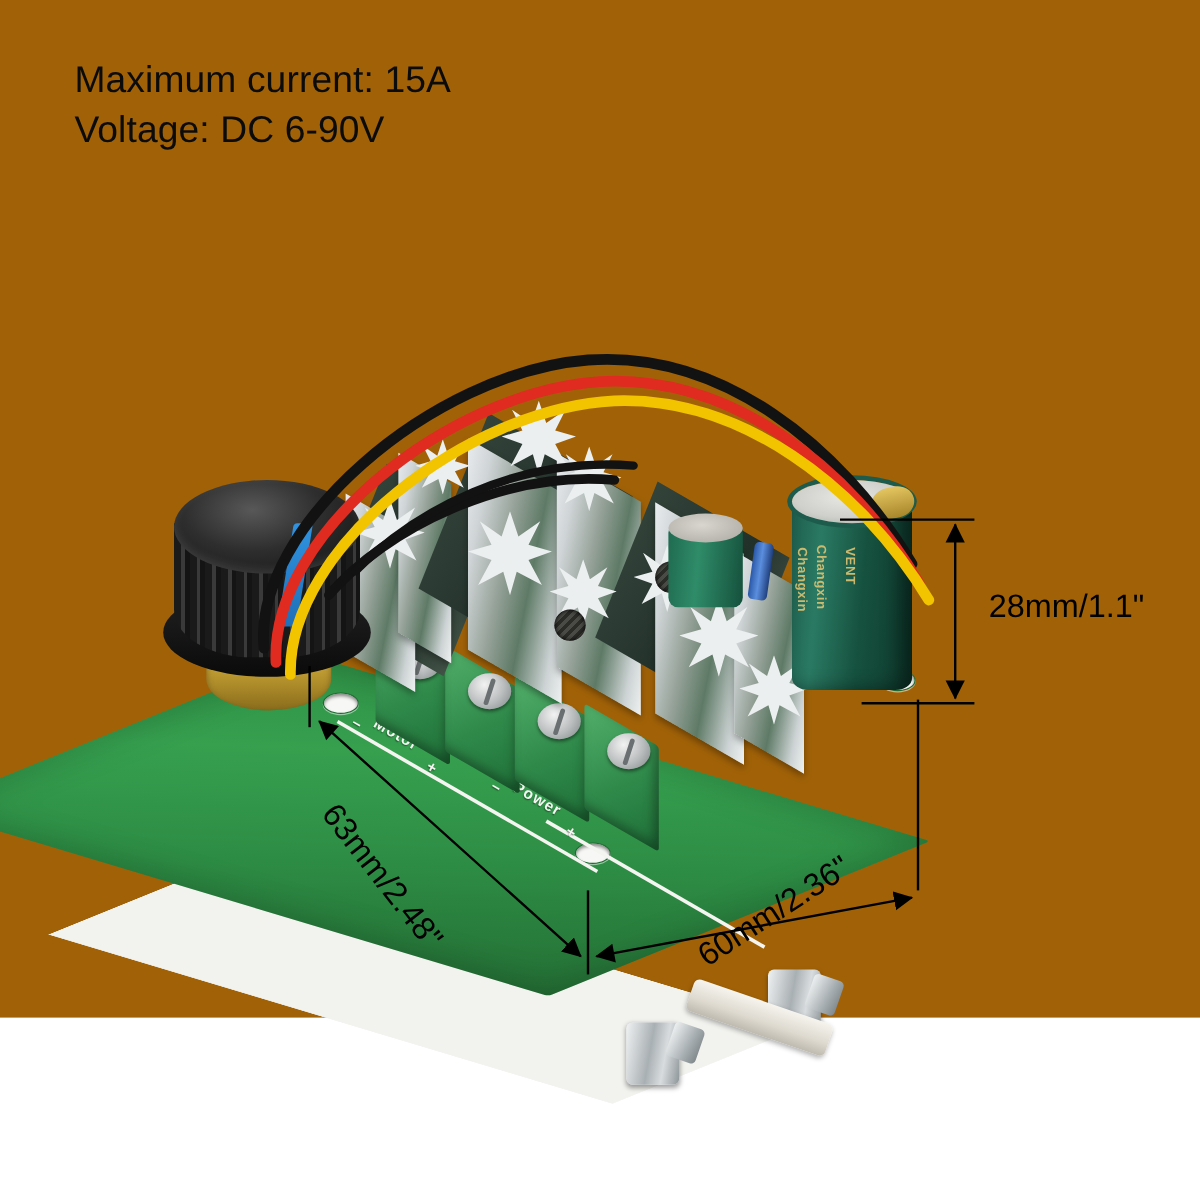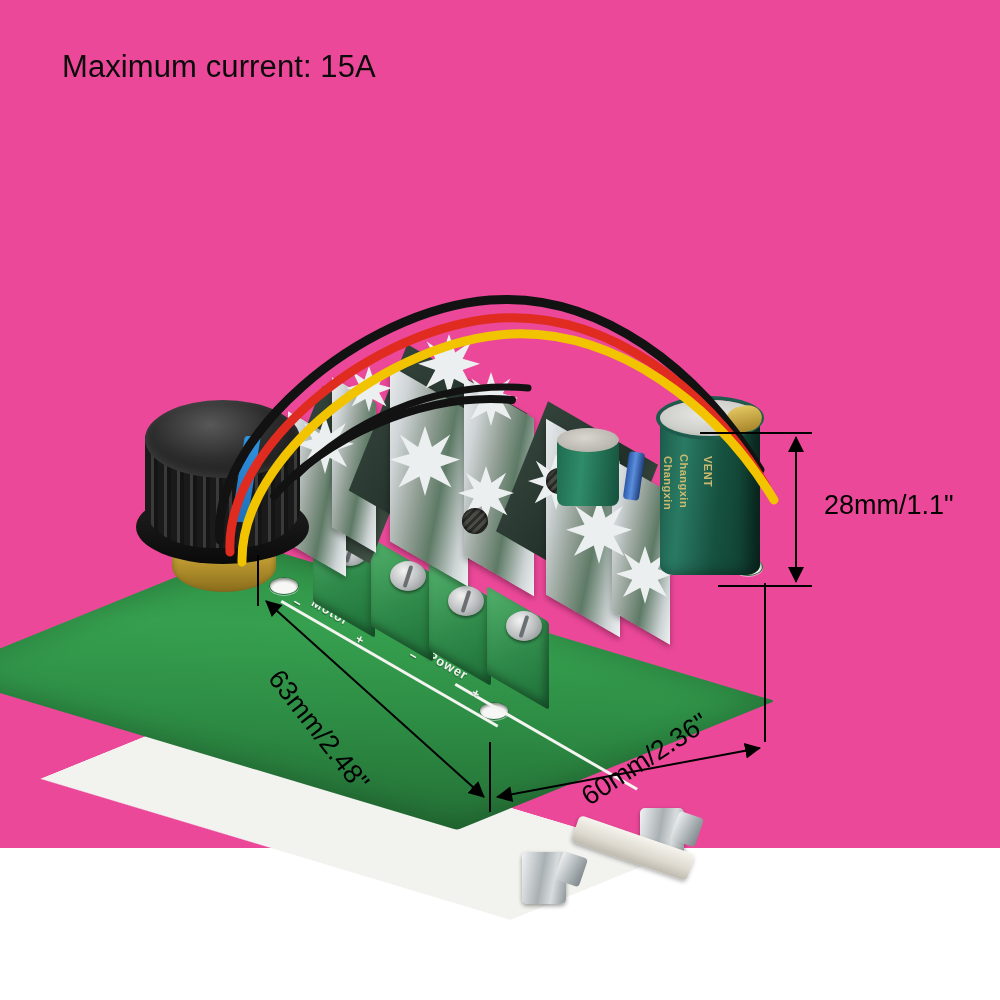--- a/index.html
+++ b/index.html
@@ -1,19 +1,19 @@
 <!DOCTYPE html>
 <html><head>
 <meta charset="utf-8">
 <style>
   * { margin:0; padding:0; box-sizing:border-box; }
   html,body { width:1000px; height:1000px; background:#ffffff; overflow:hidden; }
   body { font-family:"Liberation Sans", sans-serif; color:#000; }
 
-  #stage { position:relative; width:1000px; height:848px; background:#ec4899; }
+  #stage { position:relative; width:1000px; height:848px; background:#a16207; }
 
   
   #spec-block { position:absolute; left:62px; top:46px; }
   .spec-line { font-size:31px; line-height:41px; letter-spacing:.1px; color:#0b0b0b;
                white-space:nowrap; font-weight:400; }
 
   
   #photo { position:absolute; left:60px; top:240px; width:880px; height:640px; }
 
   
@@ -188,20 +188,21 @@
   #dim-left-label{ left:286px; top:664px; transform:rotate(52deg); transform-origin:0 0;}
   #dim-right-label{ left:576px; top:786px; transform:rotate(-33deg); transform-origin:0 0;}
 </style>
 </head>
 <body>
 
 <div id="stage">
 
   <div id="spec-block">
     <div class="spec-line">Maximum current: 15A</div>
+    <div class="spec-line">Voltage: DC 6-90V</div>
   </div>
 
   <div id="photo">
 
     <div id="pcb-edge" class="pcb-shape"></div>
     <div id="pcb-white" class="pcb-shape"></div>
     <div id="pcb-top" class="pcb-shape"></div>
 
     <div class="mount-hole" style="left:209px;top:337px;"></div>
     <div class="mount-hole" style="left:419px;top:462px;"></div>

